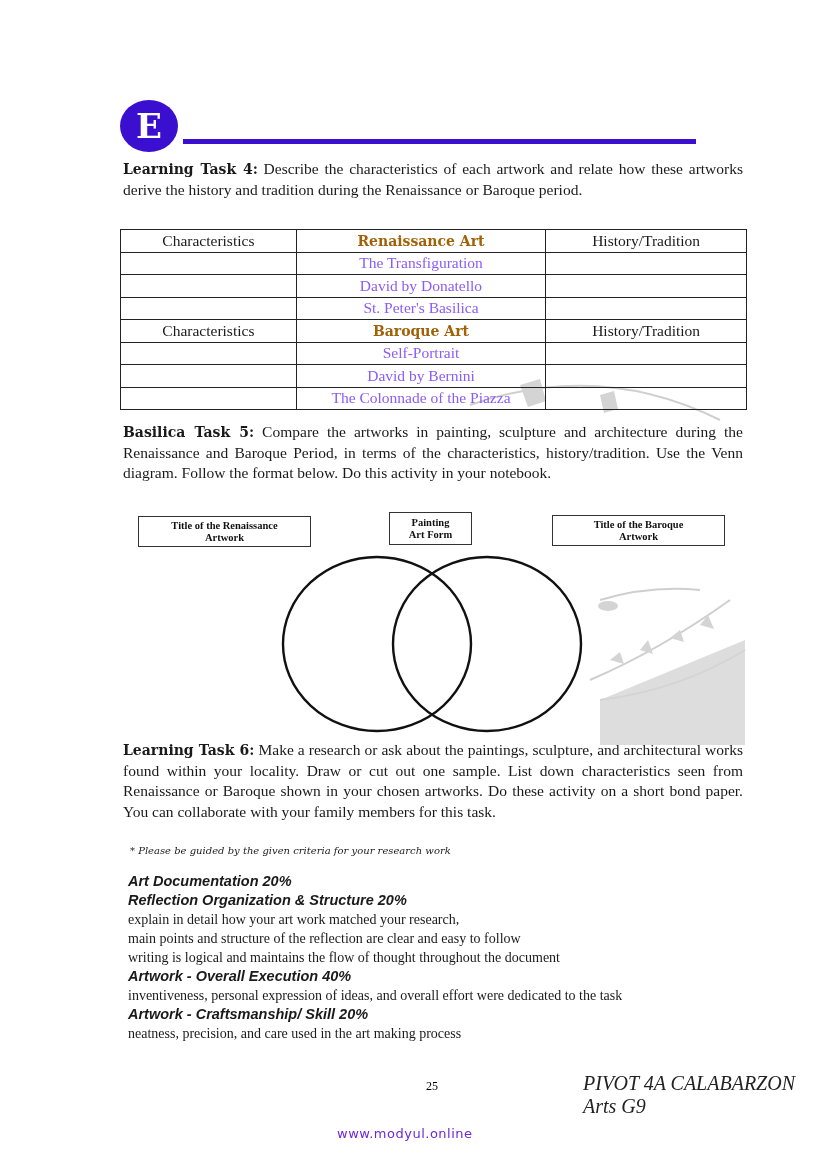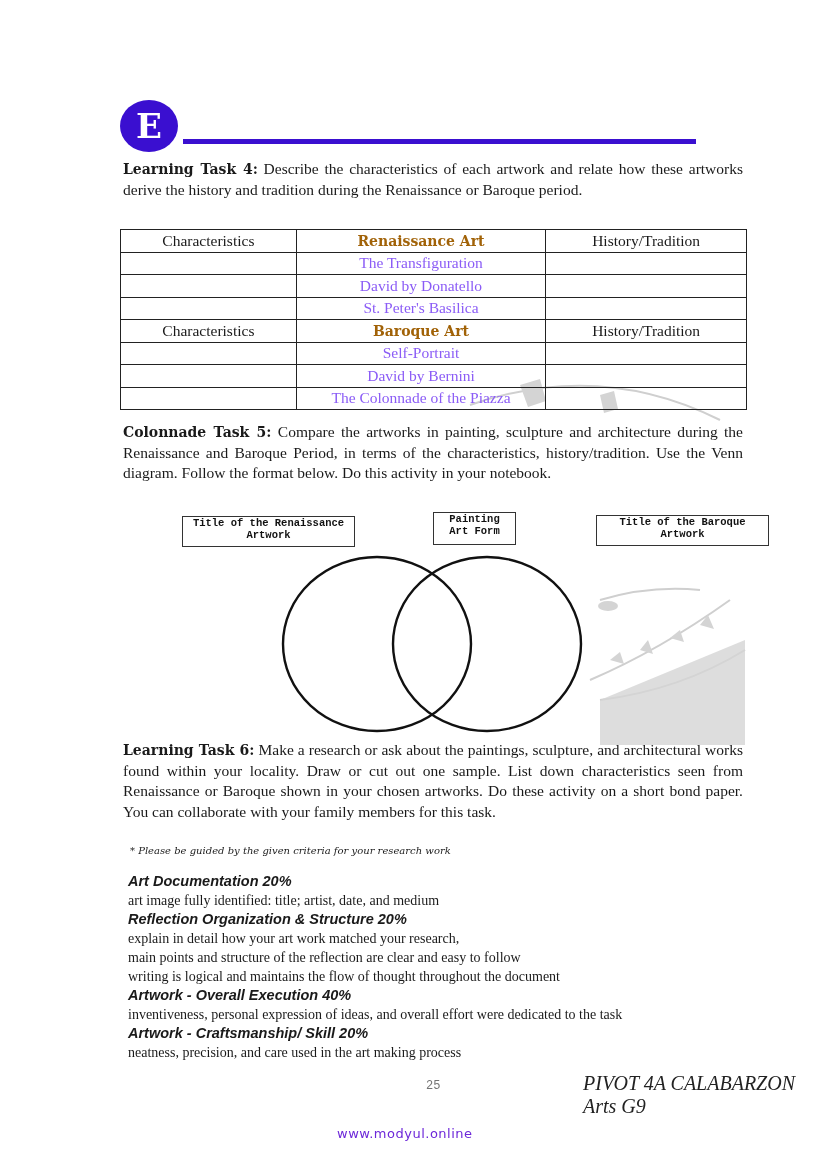--- a/index.html
+++ b/index.html
@@ -9,27 +9,27 @@
   .badge { left: 120px; top: 100px; width: 58px; height: 52px; border-radius: 50%; background: #3a0fd0; color: #fff; font-family: "DejaVu Serif", serif; font-weight: bold; font-size: 34px; line-height: 52px; text-align: center; }
   .rule { left: 183px; top: 139px; width: 513px; height: 5px; background: #3a0fd0; }
   .para { left: 123px; width: 620px; font-family: "Liberation Serif", "DejaVu Serif", serif; font-size: 15.5px; line-height: 20.6px; text-align: justify; text-align-last: left; }
   .para b { font-family: "DejaVu Serif", serif; font-size: 14px; }
   table.tasks { position: absolute; left: 120px; top: 229px; width: 627px; border-collapse: collapse; font-family: "Liberation Serif", "DejaVu Serif", serif; font-size: 15.5px; border-radius: 29px; }
   table.tasks td { border: 1.3px solid #222; height: 21.5px; padding: 0; text-align: center; vertical-align: middle; line-height: 20px; }
   table.tasks td.c1 { width: 175px; }
   table.tasks td.c2 { width: 249px; color: #8b5cf6; }
   table.tasks td.c3 { width: 200px; }
   table.tasks td.head { font-family: "DejaVu Serif", serif; font-weight: bold; font-size: 14px; color: #a16207; }
-  .vbox { position: absolute; border: 1.3px solid #333; background: #fff; font-family: Liberation Mono, monospace; font-size: 10.5px; font-weight: bold; text-align: center; line-height: 12px; display: flex; align-items: flex-start; justify-content: center; color: #111; margin-left: 44px; }
+  .vbox { position: absolute; border: 1.3px solid #333; background: #fff; font-family: Liberation Serif, serif; font-size: 10.5px; font-weight: bold; text-align: center; line-height: 12px; display: flex; align-items: center; justify-content: center; color: #111; }
   .venn { position: absolute; left: 270px; top: 552px; }
   .criteria { position: absolute; left: 128px; font-family: "Liberation Serif", "DejaVu Serif", serif; }
   .crit-title { font-family: Liberation Sans, sans-serif; font-weight: bold; font-style: italic; font-size: 14.5px; line-height: 19px; }
   .crit-line { font-size: 14px; line-height: 19px; }
   .note { position: absolute; left: 130px; top: 845px; font-family: "DejaVu Serif", serif; font-style: italic; font-size: 10px; }
-  .pagenum { position: absolute; left: 426px; top: 1079px; font-family: Liberation Mono, monospace; font-size: 12px; color: #737373; }
+  .pagenum { position: absolute; left: 426px; top: 1079px; font-family: Liberation Serif, serif; font-size: 12px; color: #000000; }
   .footer-title { position: absolute; left: 537px; top: 1072px; font-family: "Liberation Serif", "DejaVu Serif", serif; font-style: italic; font-size: 20px; color: #222; margin-left: 46px; }
   .site { position: absolute; left: 337px; top: 1126px; font-family: "DejaVu Sans", sans-serif; font-size: 13px; color: #6d28d9; letter-spacing: 0.5px; }
 </style>
 </head>
 <body>
 
 <svg class="watermark" viewBox="0 0 826 1169">
   <g fill="none" stroke="#cfcfcf" stroke-width="2">
     <path d="M470 405 Q600 360 720 420"></path>
     <path d="M600 600 Q650 585 700 590"></path>
@@ -91,21 +91,21 @@
   </tr>
   <tr>
     <td class="c1"></td>
     <td class="c2">The Colonnade of the Piazza</td>
     <td class="c3"></td>
   </tr>
 </tbody>
   </table>
 
 <div class="abs para" style="top:422px;">
-  <b>Colonnade Task 5:</b><span> Compare the artworks in painting, sculpture and architecture during the Renaissance and Baroque Period, in terms of the characteristics, history/tradition. Use the Venn diagram. Follow the format below. Do this activity in your notebook.</span>
+  <b>Basilica Task 5:</b><span> Compare the artworks in painting, sculpture and architecture during the Renaissance and Baroque Period, in terms of the characteristics, history/tradition. Use the Venn diagram. Follow the format below. Do this activity in your notebook.</span>
 </div>
 
 <div class="vbox" style="left:138px; top:516px; width:171px; height:29px;">
   <div><span>Title of the Renaissance</span><br><span>Artwork</span></div>
 </div>
 <div class="vbox" style="left:389px; top:512px; width:81px; height:31px;">
   <div><span>Painting</span><br><span>Art Form</span></div>
 </div>
 <div class="vbox" style="left:552px; top:515px; width:171px; height:29px;">
   <div><span>Title of the Baroque</span><br><span>Artwork</span></div>
@@ -118,21 +118,20 @@
 
 <div class="abs para" style="top:740px;">
   <b>Learning Task 6:</b><span> Make a research or ask about the paintings, sculpture, and architectural works found within your locality. Draw or cut out one sample. List down characteristics seen from Renaissance or Baroque shown in your chosen artworks. Do these activity on a short bond paper. You can collaborate with your family members for this task.</span>
 </div>
 
 <div class="note">* Please be guided by the given criteria for your research work</div>
 
 <div class="criteria" style="top:872px;">
   <div>
     <div class="crit-title">Art Documentation 20%</div>
-    <div class="crit-line">art image fully identified: title; artist, date, and medium</div>
   </div>
   <div>
     <div class="crit-title">Reflection Organization &amp; Structure 20%</div>
     <div class="crit-line">explain in detail how your art work matched your research,</div>
     <div class="crit-line">main points and structure of the reflection are clear and easy to follow</div>
     <div class="crit-line">writing is logical and maintains the flow of thought throughout the document</div>
   </div>
   <div>
     <div class="crit-title">Artwork - Overall Execution 40%</div>
     <div class="crit-line">inventiveness, personal expression of ideas, and overall effort were dedicated to the task</div>

